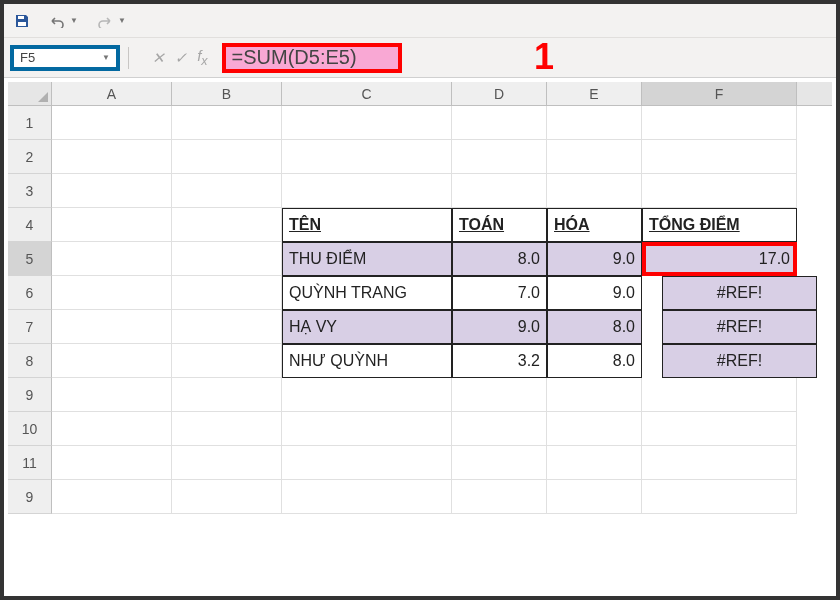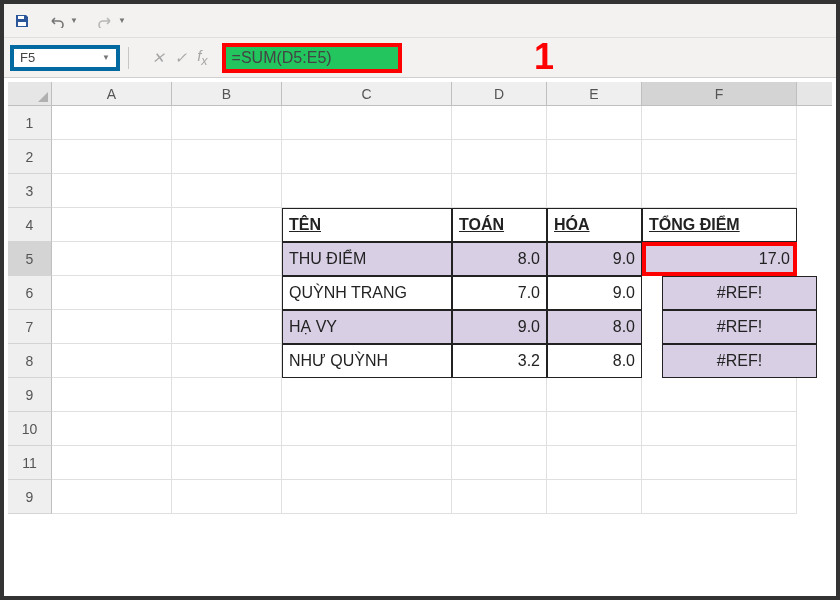--- a/index.html
+++ b/index.html
@@ -80,25 +80,25 @@
     font-size: 14px;
   }
   .formula-input-wrap {
     position: relative;
     flex: 0 0 auto;
   }
   .formula-input {
     width: 180px;
     height: 30px;
     border: 4px solid #ff0000;
-    background: #22c55e;
-    display: flex;
-    align-items: center;
-    padding: 0 6px;
-    font-size: 16px;
+    background: #f9a8d4;
+    display: flex;
+    align-items: center;
+    padding: 0 6px;
+    font-size: 20px;
     color: #444;
   }
   .annot {
     position: absolute;
     color: #ff0000;
     font-size: 36px;
     font-weight: bold;
     font-family: Arial, sans-serif;
   }
   .annot.one { left: 530px; top: 32px; }

